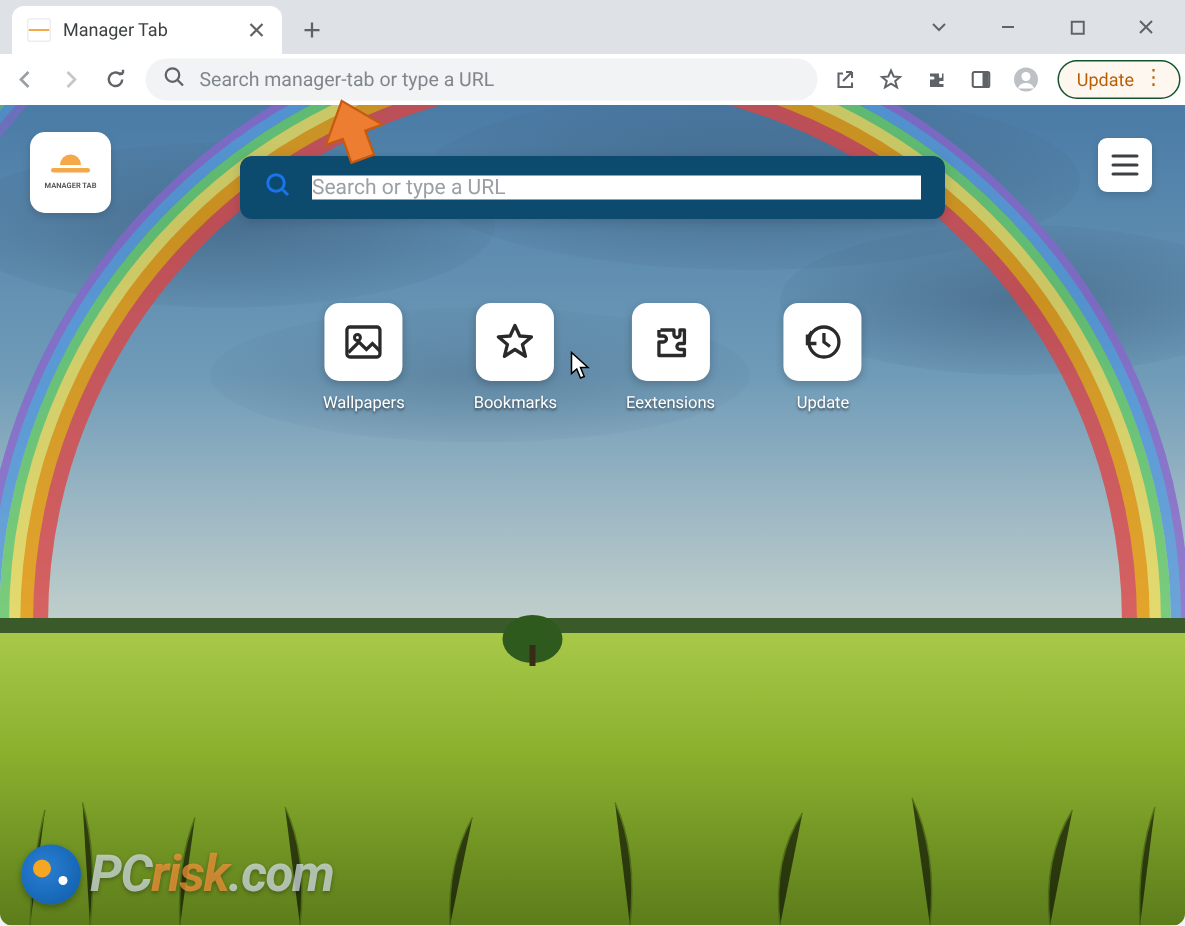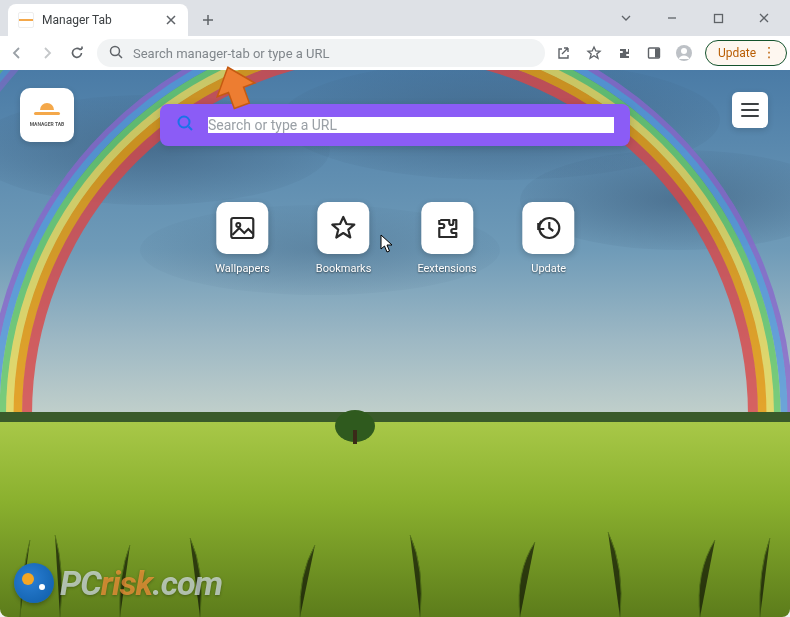--- a/index.html
+++ b/index.html
@@ -231,21 +231,21 @@
   box-shadow: 0 2px 6px rgba(0,0,0,0.15);
 }
 .hamburger-btn span { width: 18px; height: 2px; background: #3c4043; border-radius:1px; }
 
 .search-bar {
   position: absolute;
   top: 34px;
   left: 160px;
   width: 470px;
   height: 42px;
-  background: #8b5cf6;
+  background: #0c4a6e;
   border-radius: 8px;
   display: flex;
   align-items: center;
   padding: 0 16px;
   gap: 14px;
   box-shadow: 0 2px 8px rgba(0,0,0,0.15);
 }
 .search-bar input {
   border: none;
   outline: none;

